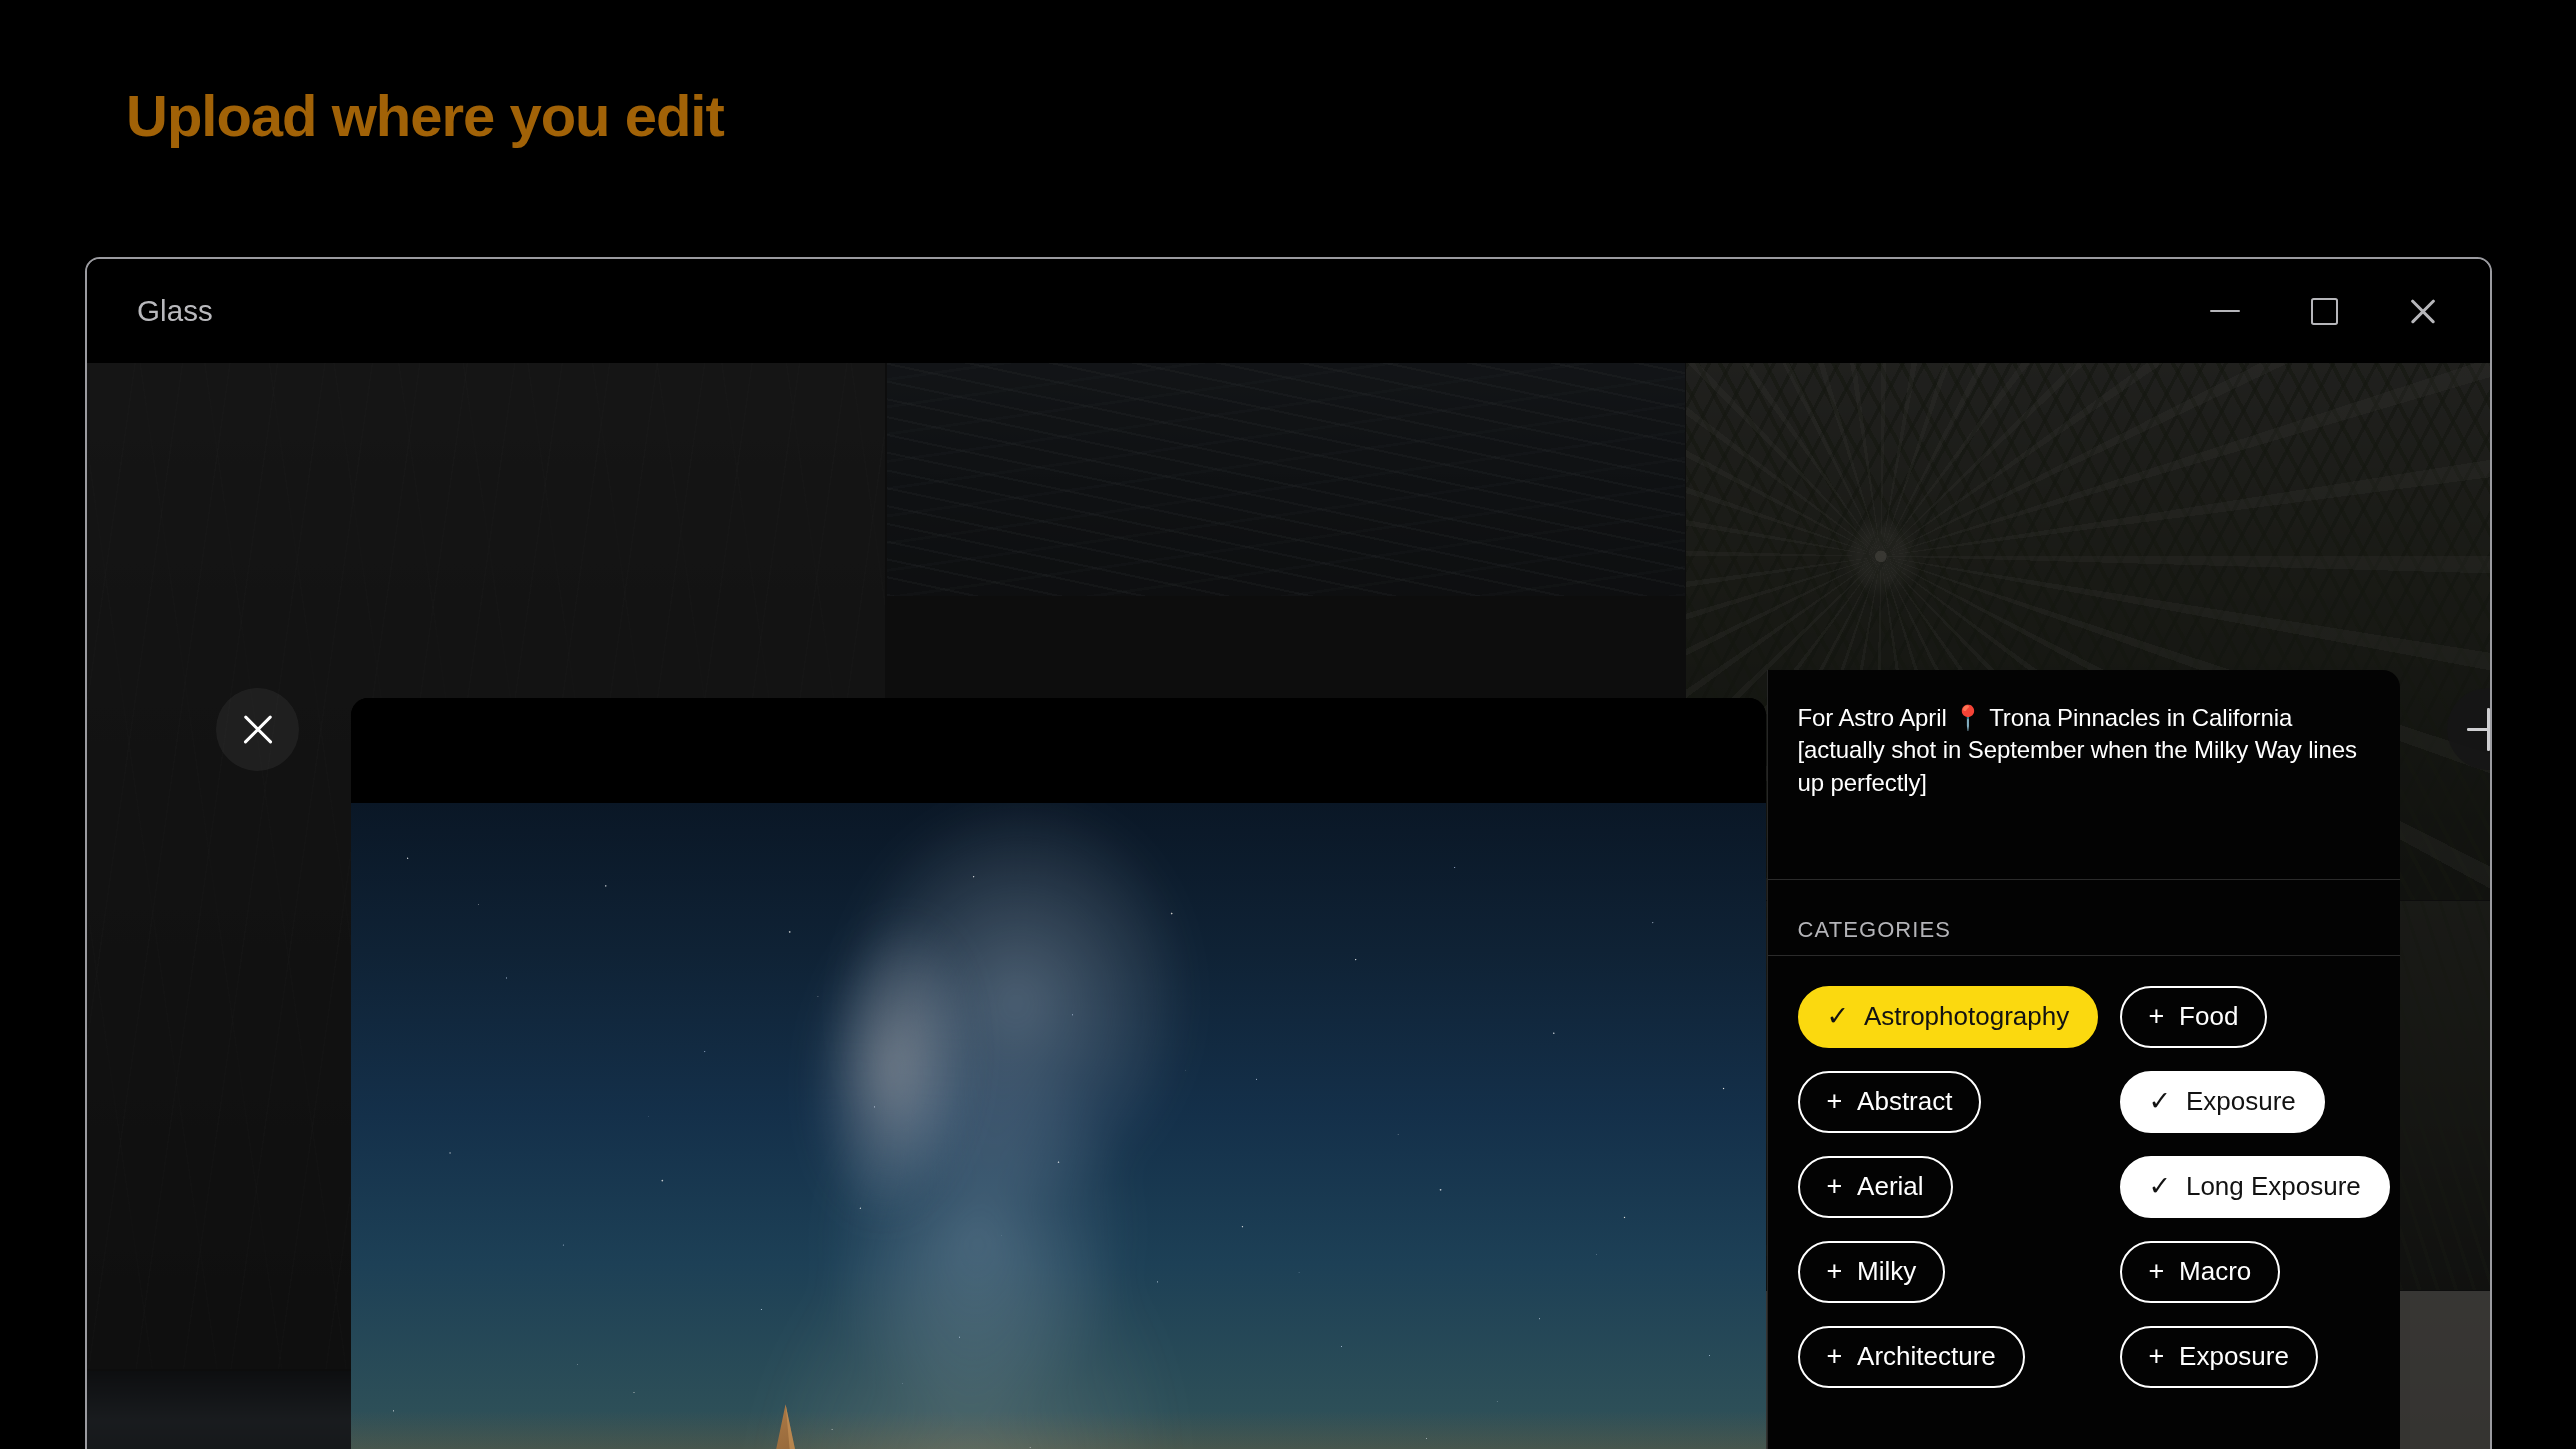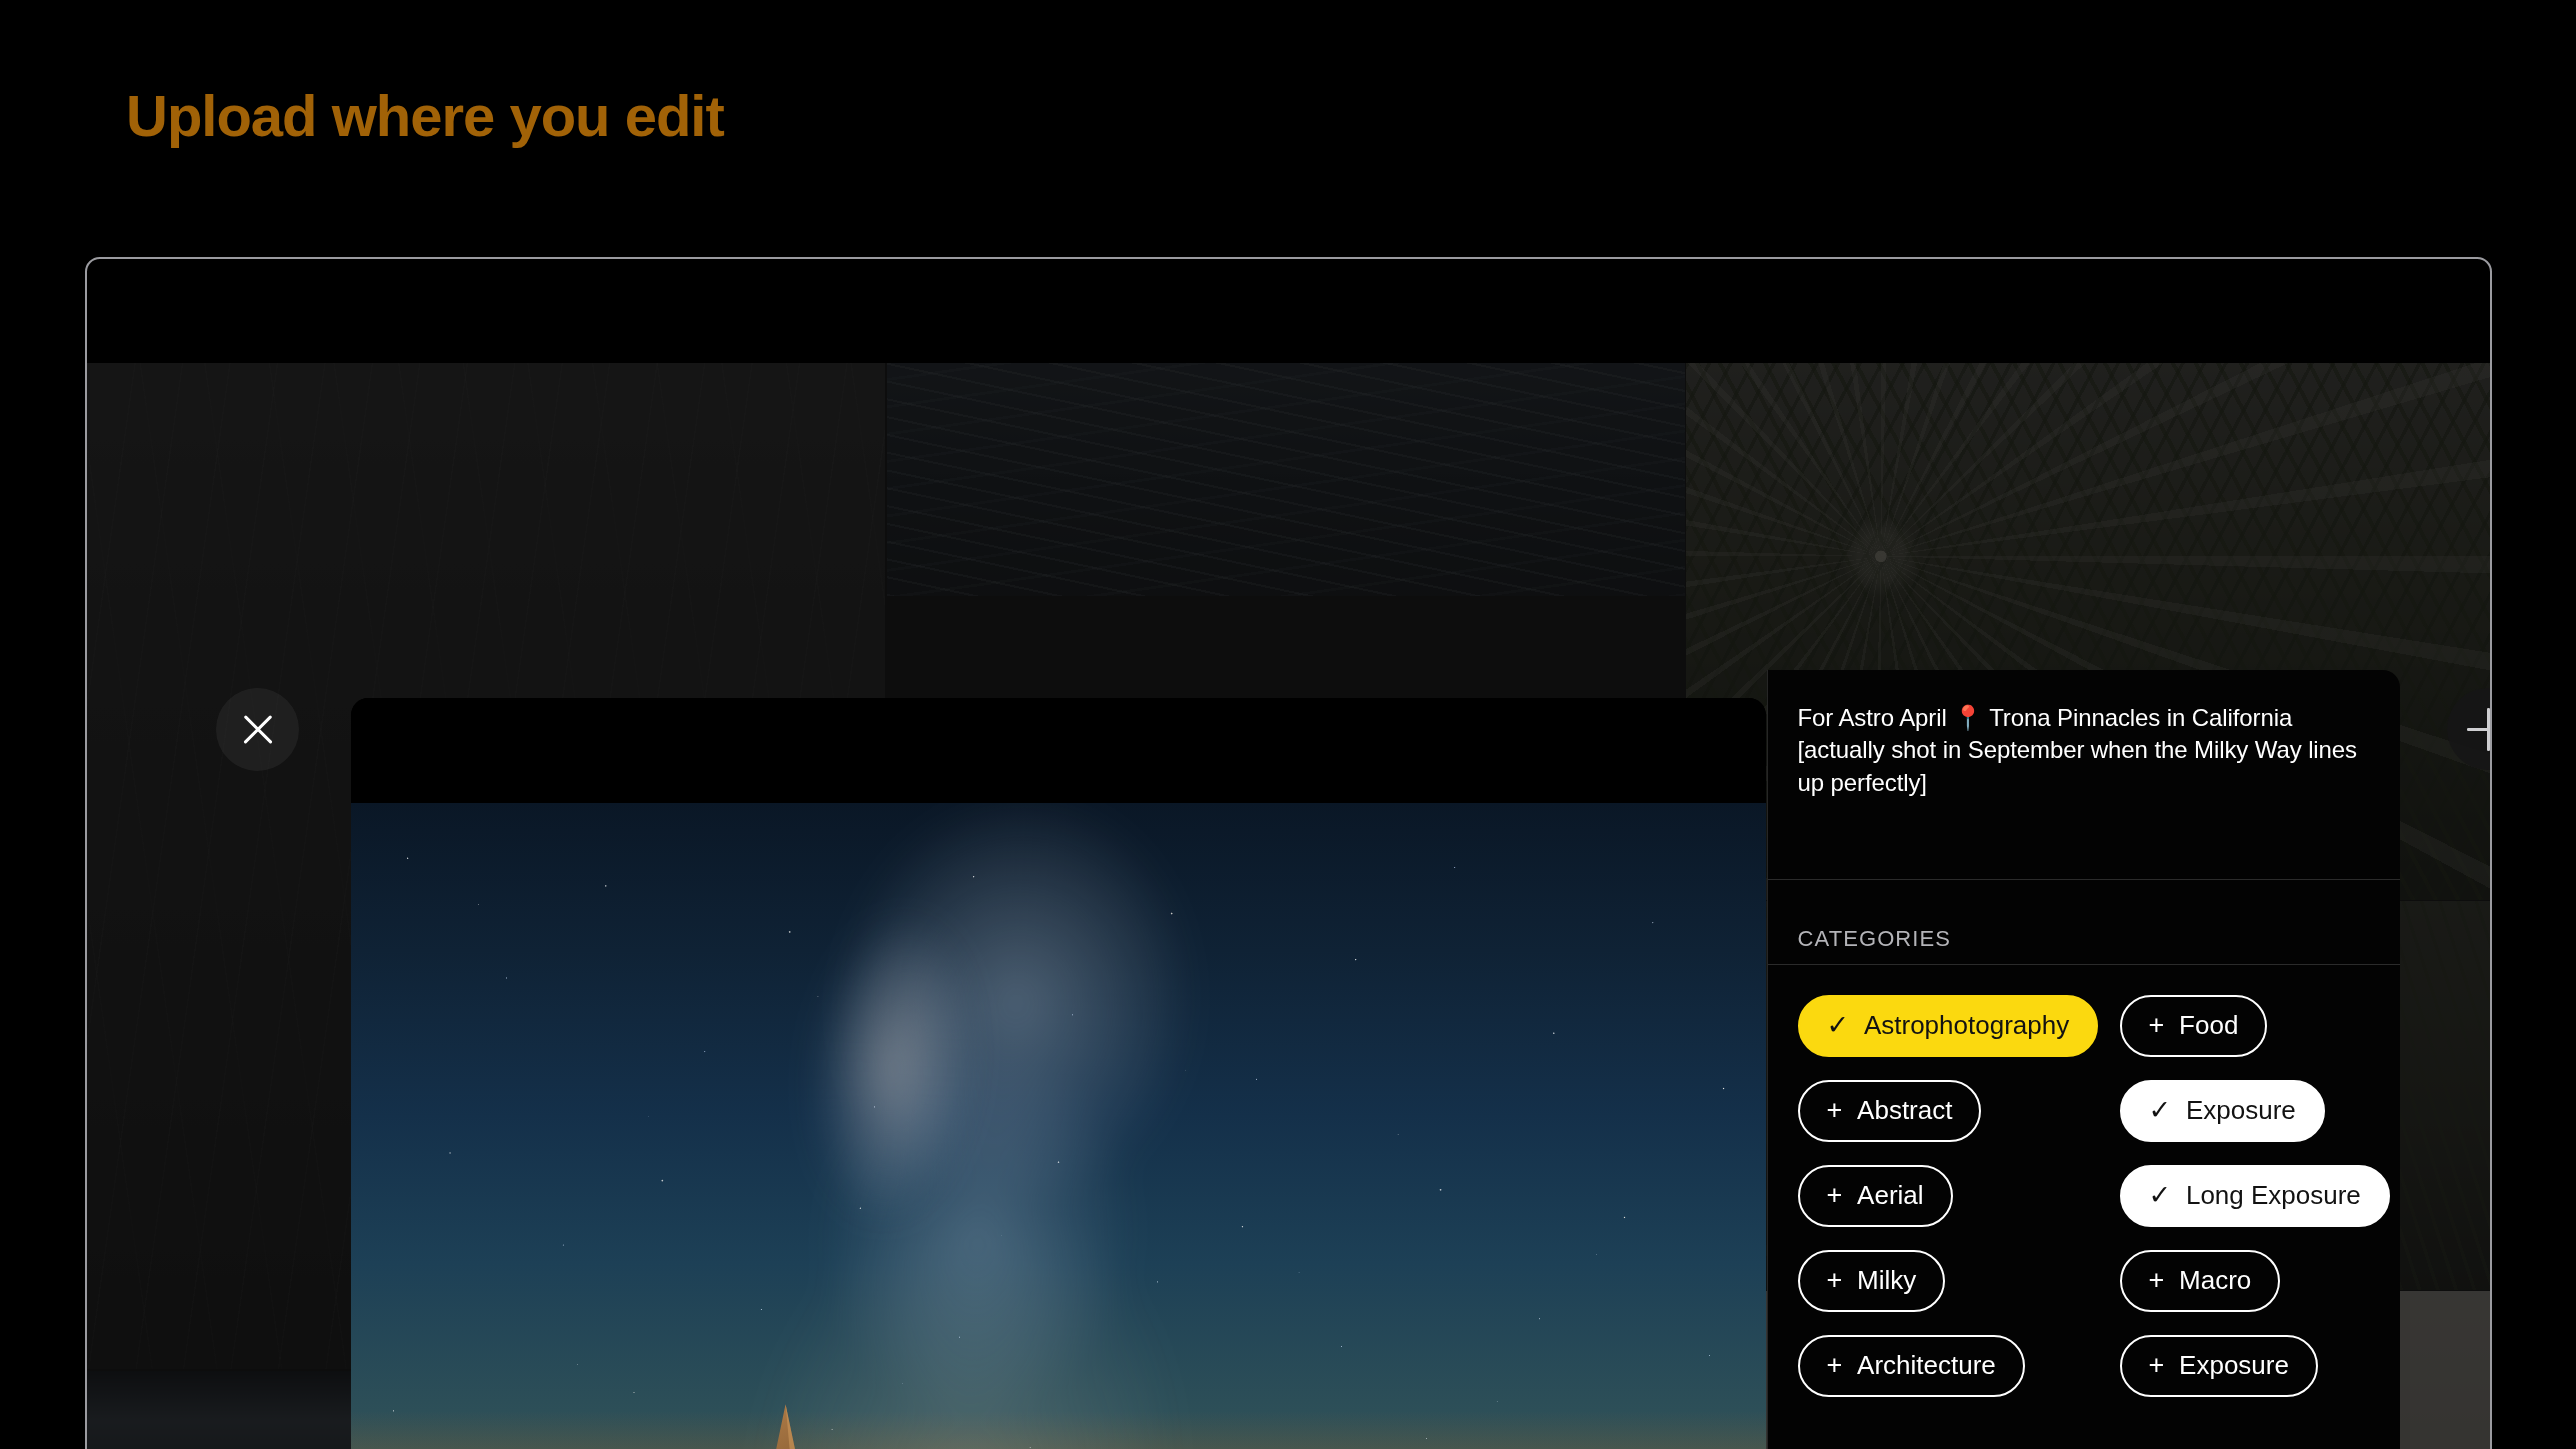--- a/index.html
+++ b/index.html
@@ -331,21 +331,21 @@
     min-height:209px;
   }
   .description-text{
     font-size:24px;
     line-height:1.35;
     color:#ffffff;
     letter-spacing:-0.1px;
   }
 
   .categories-head{
-    height:86px;
+    height:77px;
     display:flex; align-items:flex-end;
     padding:0 0 12px 29.5px;
     border-top:1.3px solid rgba(255,255,255,.16);
     border-bottom:1.3px solid rgba(255,255,255,.16);
   }
   .categories-head .label{
     font-size:22px; letter-spacing:1.1px; color:#b4b4b8;
   }
 
   .chip-grid{
@@ -386,20 +386,35 @@
     display:inline-block;
   }
 </style>
 </head>
 <body>
 
 <h1 class="page-heading">Upload where you edit</h1>
 
 <div class="app-window">
 
+  <div class="titlebar">
+    <span class="titlebar-title">Glass</span>
+
+    <div class="window-controls">
+      <div class="wc-btn">
+        <span class="wc-min"></span>
+      </div>
+      <div class="wc-btn">
+        <span class="wc-max"></span>
+      </div>
+      <div class="wc-btn">
+        <span class="wc-close"></span>
+      </div>
+    </div>
+  </div>
 
   <div class="gallery">
     <div class="g-tile tile-grass"></div>
     <div class="g-tile tile-ocean"></div>
     <div class="g-tile tile-palm"></div>
     <div class="g-tile tile-foliage"></div>
     <div class="g-tile tile-beige"></div>
     <div class="g-tile tile-deepblue"></div>
     <div class="g-tile tile-sand"></div>
     <div class="gallery-scrim"></div>

